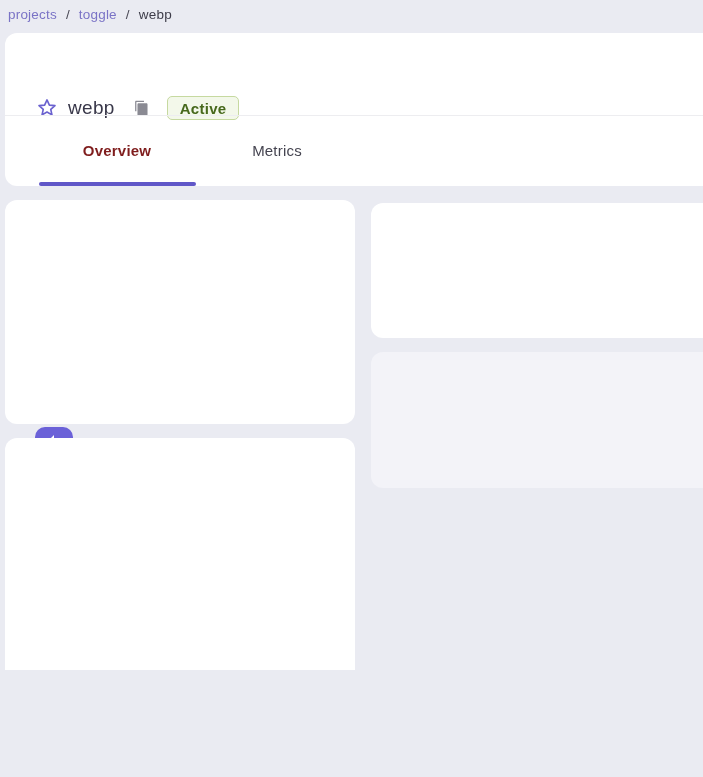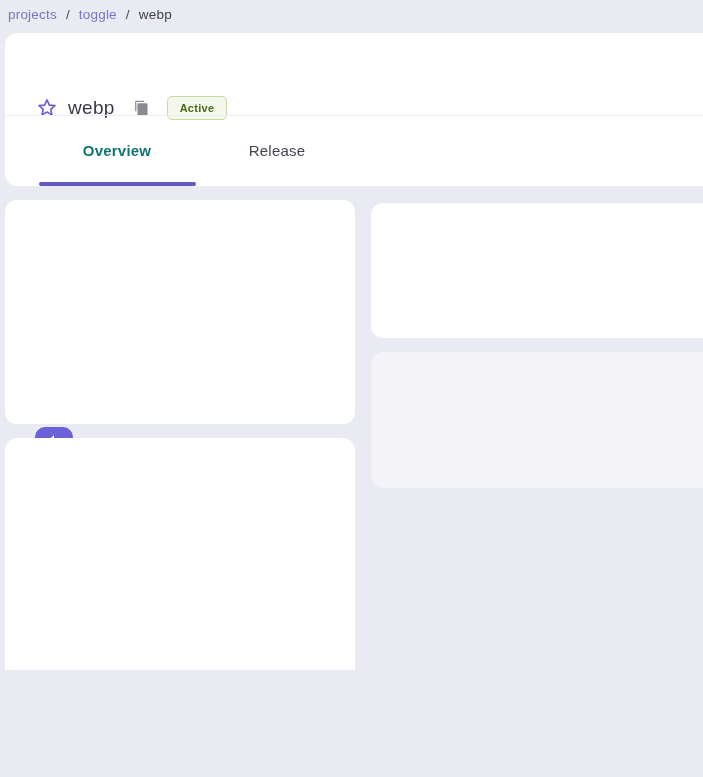--- a/index.html
+++ b/index.html
@@ -19,26 +19,26 @@
   .crumb-current { color:#3d3c49; }
 
   
   .header-card { left:5px; top:33px; width:715px; height:153px; background:#fff; border-radius:12px; }
   .title-row { position:absolute; left:30px; top:58px; height:34px; display:flex; align-items:center; }
   .fav-btn { width:24px; height:24px; display:flex; align-items:center; justify-content:center; cursor:pointer; }
   .flag-title { margin-left:9px; font-size:19px; color:#39384a; font-weight:500; letter-spacing:.3px; }
   .copy-btn { margin-left:17px; width:20px; height:20px; display:flex; align-items:center; justify-content:center; cursor:pointer; }
   .chip-active { margin-left:15px; height:24px; padding:0 12px; display:flex; align-items:center;
     background:#f3f8ea; border:1px solid #c6d9a0; border-radius:5px;
-    color:#47691c; font-size:11px; font-weight:bold; letter-spacing:.3px; }
+    color:#47691c; font-size:15px; font-weight:bold; letter-spacing:.3px; }
   .header-divider { position:absolute; left:0; top:82px; width:100%; height:1px; background:#ededf0; }
   .tabs { position:absolute; left:32px; top:82px; height:71px; display:flex; }
   .tab { width:160px; display:flex; align-items:center; justify-content:center;
     font-size:15px; color:#46455200; color:#454450; cursor:pointer; letter-spacing:.2px; }
-  .tab.active { color:#0f766e; font-weight:bold;text-align:center; }
+  .tab.active { color:#7f1d1d; font-weight:bold;text-align:center; }
   .tab-indicator { position:absolute; left:34px; top:149px; width:157px; height:4px;
     background:#6057c8; border-radius:3px; }
 
   
   .card { background:#fff; border-radius:12px; }
 
   
   .type-icon { left:30px; top:227px; width:38px; height:38px; border-radius:10px;
     background:#6b61d8; display:flex; align-items:center; justify-content:center; }
   .type-title { left:86px; top:235px; font-size:17.5px; color:#3a394a; letter-spacing:.3px; }
@@ -72,21 +72,21 @@
         <svg width="17" height="17" viewBox="0 0 24 24" fill="#8a8a93">
           <path d="M16 1H4c-1.1 0-2 .9-2 2v14h2V3h12V1zm3 4H8c-1.1 0-2 .9-2 2v14c0 1.1.9 2 2 2h11c1.1 0 2-.9 2-2V7c0-1.1-.9-2-2-2zm-6 4l6 4-6 4V9z" fill="none"></path>
           <path d="M15.5 1h-11C3.7 1 3 1.7 3 2.5V16h1.8V2.8h10.7V1zM19 4.6H7.8C7 4.6 6.3 5.3 6.3 6.1v14.4c0 .8.7 1.5 1.5 1.5H19c.8 0 1.5-.7 1.5-1.5V6.1c0-.8-.7-1.5-1.5-1.5z"></path>
         </svg>
       </span>
       <span class="chip-active">Active</span>
     </div>
     <div class="header-divider"></div>
     <div class="tabs">
       <div class="tab active">Overview</div>
-      <div class="tab">Release</div>
+      <div class="tab">Metrics</div>
     </div>
     <div class="tab-indicator"></div>
   </div>
 
   <div class="abs card" style="left:5px; top:200px; width:350px; height:224px;">
     <div class="abs type-icon">
       <svg width="24" height="24" viewBox="0 0 24 24" fill="#ffffff">
         <path d="M12 4V1L8 5l4 4V6c3.31 0 6 2.69 6 6 0 1.01-.25 1.97-.7 2.8l1.46 1.46C19.54 15.03 20 13.57 20 12c0-4.42-3.58-8-8-8zm0 14c-3.31 0-6-2.69-6-6 0-1.01.25-1.97.7-2.8L5.24 7.74C4.46 8.97 4 10.43 4 12c0 4.42 3.58 8 8 8v3l4-4-4-4v3z"></path>
       </svg>
     </div>

